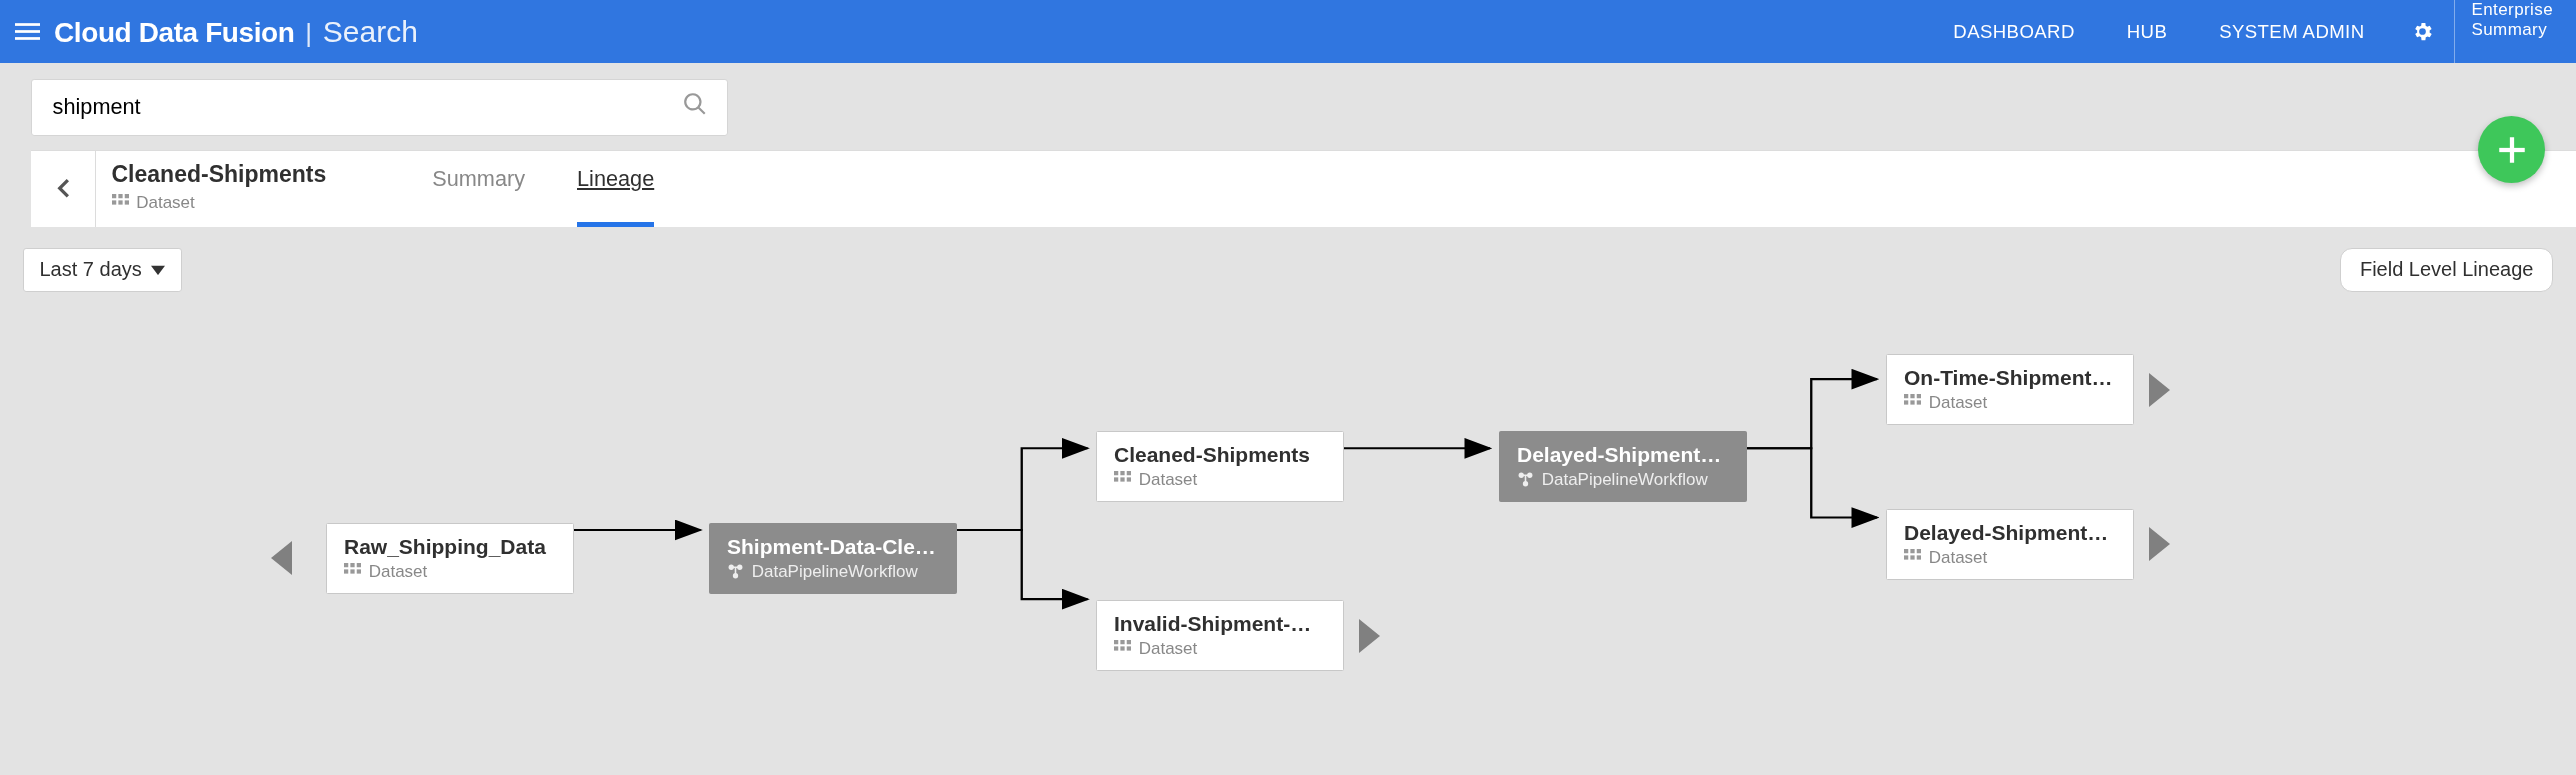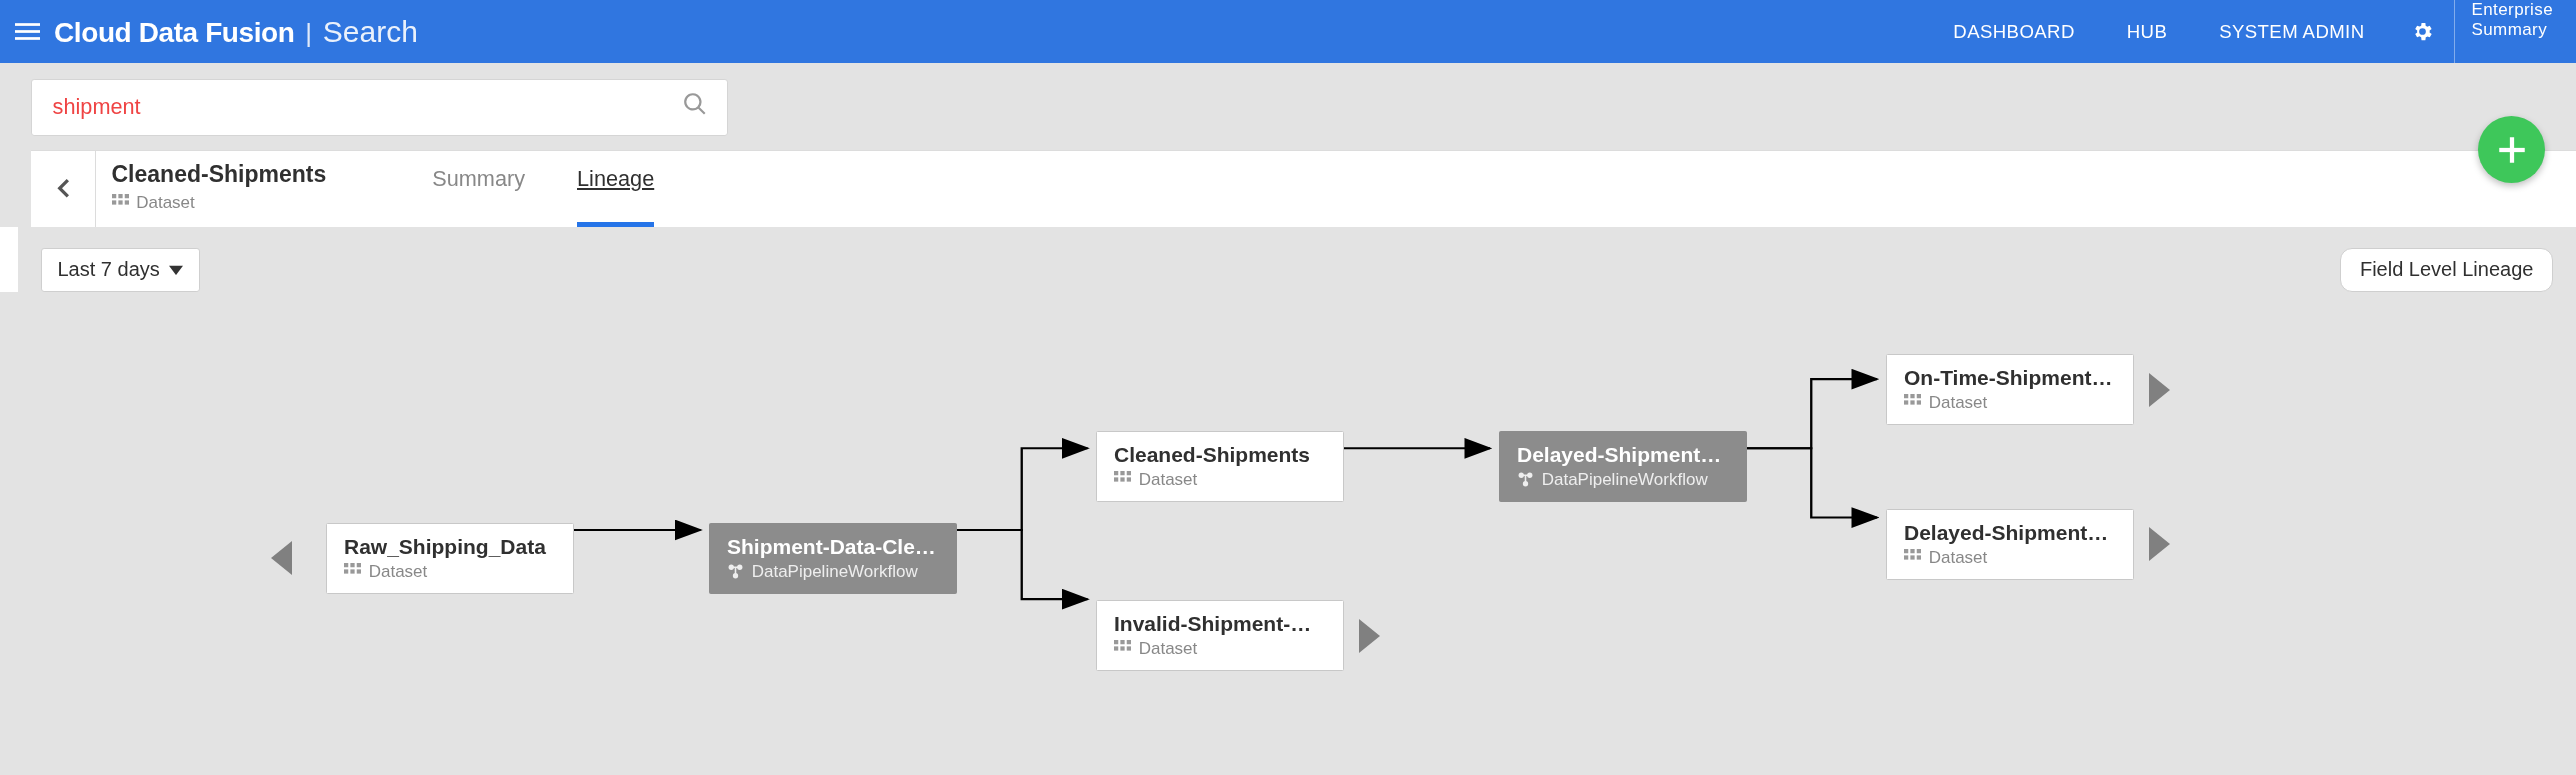--- a/index.html
+++ b/index.html
@@ -37,42 +37,42 @@
   .brand-section{font-size:30px;font-weight:300;opacity:.9;}
   .topbar-right{margin-left:auto;display:flex;align-items:center;height:100%;font-size:18.6px;letter-spacing:0.4px;}
   .top-link{padding:0 26px;height:100%;display:flex;align-items:center;cursor:pointer;}
   .gear{padding:0 20px;display:flex;align-items:center;justify-content:center;height:100%;cursor:pointer;}
   .gear svg{width:23px;height:23px;}
   .edition{border-left:0.8px solid rgba(255,255,255,.4);padding:0 23px 0 17px;height:100%;display:flex;flex-direction:column;justify-content:flex-start;font-size:17px;line-height:1.2;font-weight:400;}
 
   
   .secondrow{background:var(--grey-bg);padding:15.5px 0 0 31px;}
   .search-wrap{width:697px;height:57px;background:#fff;border:0.8px solid #d5d5d5;border-radius:3.1px;display:flex;align-items:center;padding:0 18.6px;font-size:21.7px;color:var(--text-dark);position:relative;}
-  .search-wrap input{border:none;outline:none;flex:1;font-size:21.7px;color:#ef4444;}
+  .search-wrap input{border:none;outline:none;flex:1;font-size:21.7px;color:#000000;}
   .search-icon{color:#999;}
   .search-icon svg{width:26px;height:26px;}
 
   
   .header-strip{margin-top:14px;background:#fff;border-top:0.8px solid var(--border);display:flex;align-items:stretch;height:77px;}
   .back-cell{width:65px;border-right:0.8px solid var(--border);display:flex;align-items:center;justify-content:center;cursor:pointer;}
   .back-cell svg{width:12.4px;height:18.6px;}
   .title-cell{padding:10.8px 34px 0 15.5px;display:flex;flex-direction:column;justify-content:flex-start;}
   .title-name{font-size:23px;font-weight:600;color:var(--text-dark);}
   .title-sub{font-size:17px;color:var(--text-muted);display:flex;align-items:center;gap:7.7px;margin-top:4.6px;}
   .tabs{display:flex;align-items:flex-start;height:100%;margin-left:46px;}
   .tab{padding:0 26px 18.6px 26px;height:100%;display:flex;align-items:center;font-size:21.7px;color:var(--text-muted);cursor:pointer;position:relative;}
   .tab.active{color:var(--text-dark);font-weight:500;text-decoration:underline;}
   .tab.active::after{content:"";position:absolute;left:20%;right:20%;bottom:0;height:4.6px;background:var(--tab-blue);}
 
   
   .fab{position:absolute;right:31px;top:116px;width:67px;height:67px;border-radius:50%;background:var(--green);display:flex;align-items:center;justify-content:center;cursor:pointer;box-shadow:0 3.1px 7.7px rgba(0,0,0,.25);}
   .fab svg{width:34px;height:34px;}
 
   
-  .toolbar-area{background:var(--grey-bg);padding:21.7px 23px 0 23px;display:flex;align-items:center;justify-content:space-between;margin-left:18px;}
+  .toolbar-area{background:var(--grey-bg);padding:21.7px 23px 0 23px;display:flex;align-items:center;justify-content:space-between;}
   .range-btn{background:#fff;border:0.8px solid #cfcfcf;border-radius:3.1px;padding:9.3px 15.5px;font-size:20px;color:var(--text-dark);display:flex;align-items:center;gap:9.3px;cursor:pointer;}
   .range-btn svg{width:14px;height:10.8px;}
   .fll-btn{background:#fff;border:0.8px solid #cfcfcf;border-radius:12px;padding:9.3px 18.6px;font-size:20px;color:var(--text-dark);cursor:pointer;}
 
   
   .canvas{flex:1;background:var(--grey-bg);position:relative;overflow:hidden;}
   .node{position:absolute;width:248px;height:71px;border:0.8px solid #c8c8c8;border-radius:1.5px;display:flex;flex-direction:column;justify-content:center;padding:0 17px;cursor:pointer;background:#fff;}
   .node.grey{background:var(--node-grey);border-color:var(--node-grey);}
   .node-title{font-size:21px;font-weight:600;color:var(--text-dark);white-space:nowrap;overflow:hidden;text-overflow:ellipsis;}
   .node-sub{font-size:17px;color:var(--text-muted);display:flex;align-items:center;gap:7.7px;margin-top:3.1px;}

